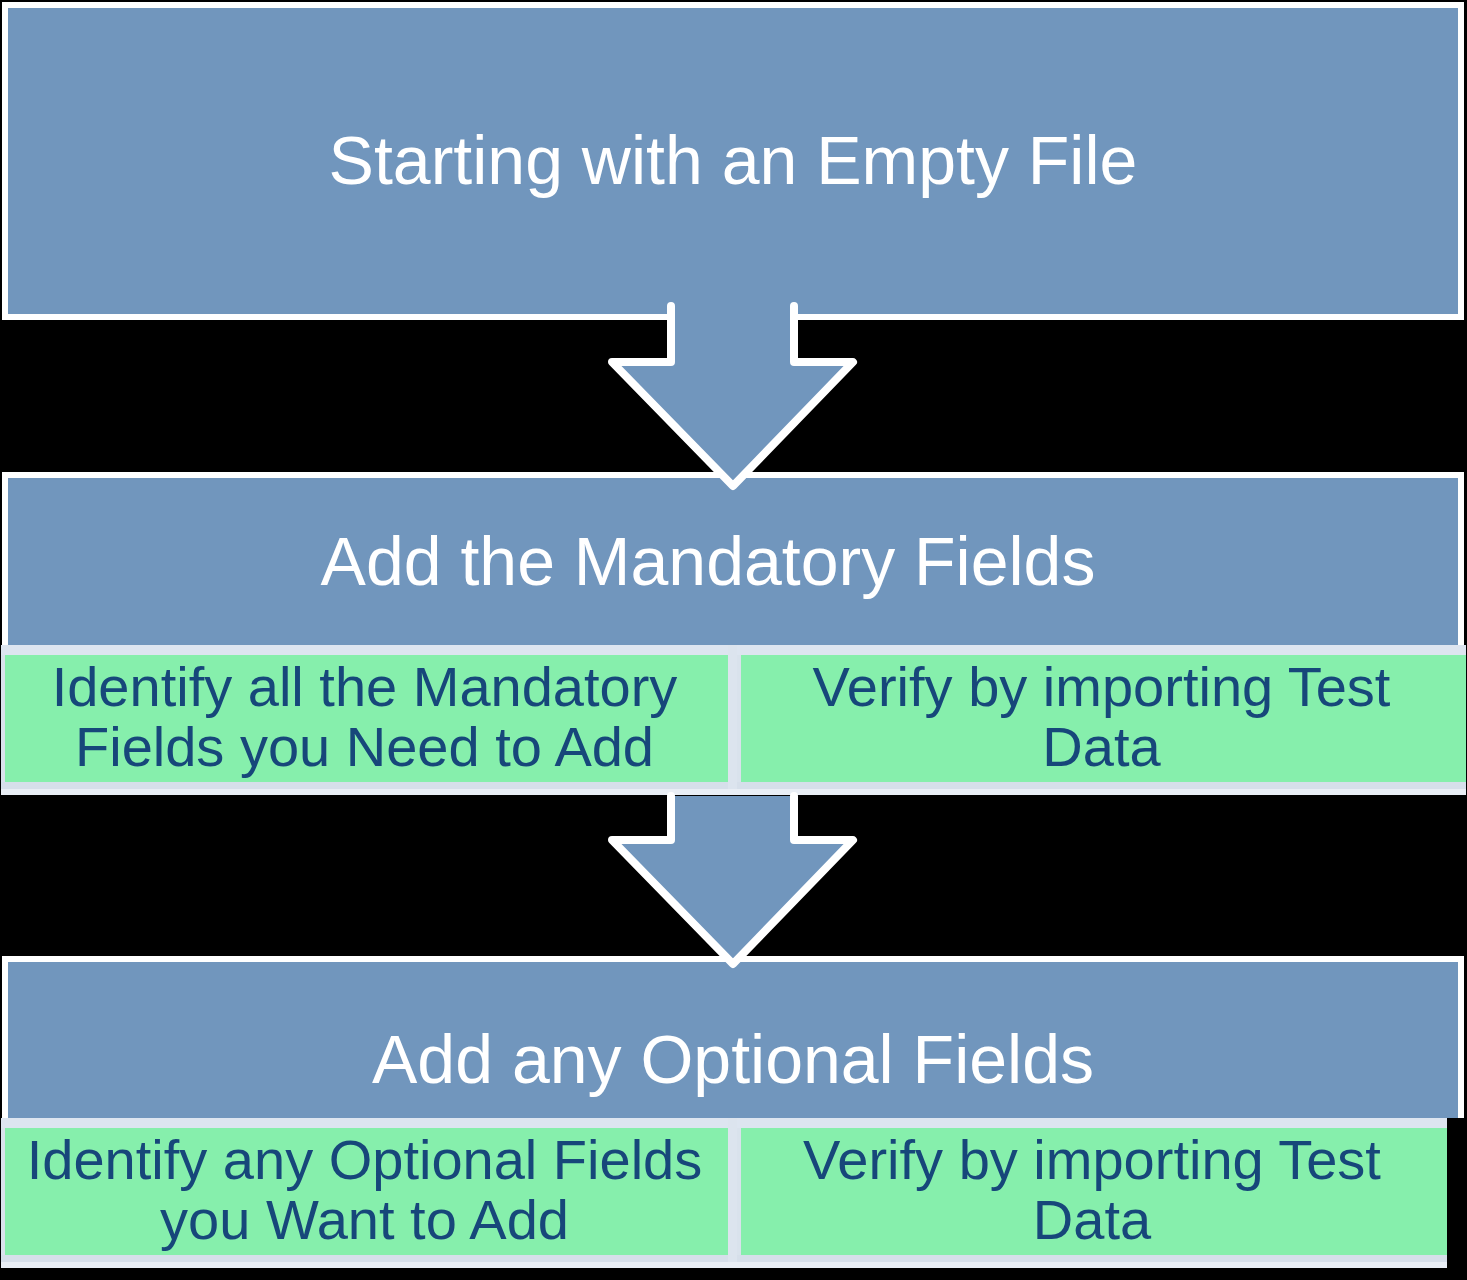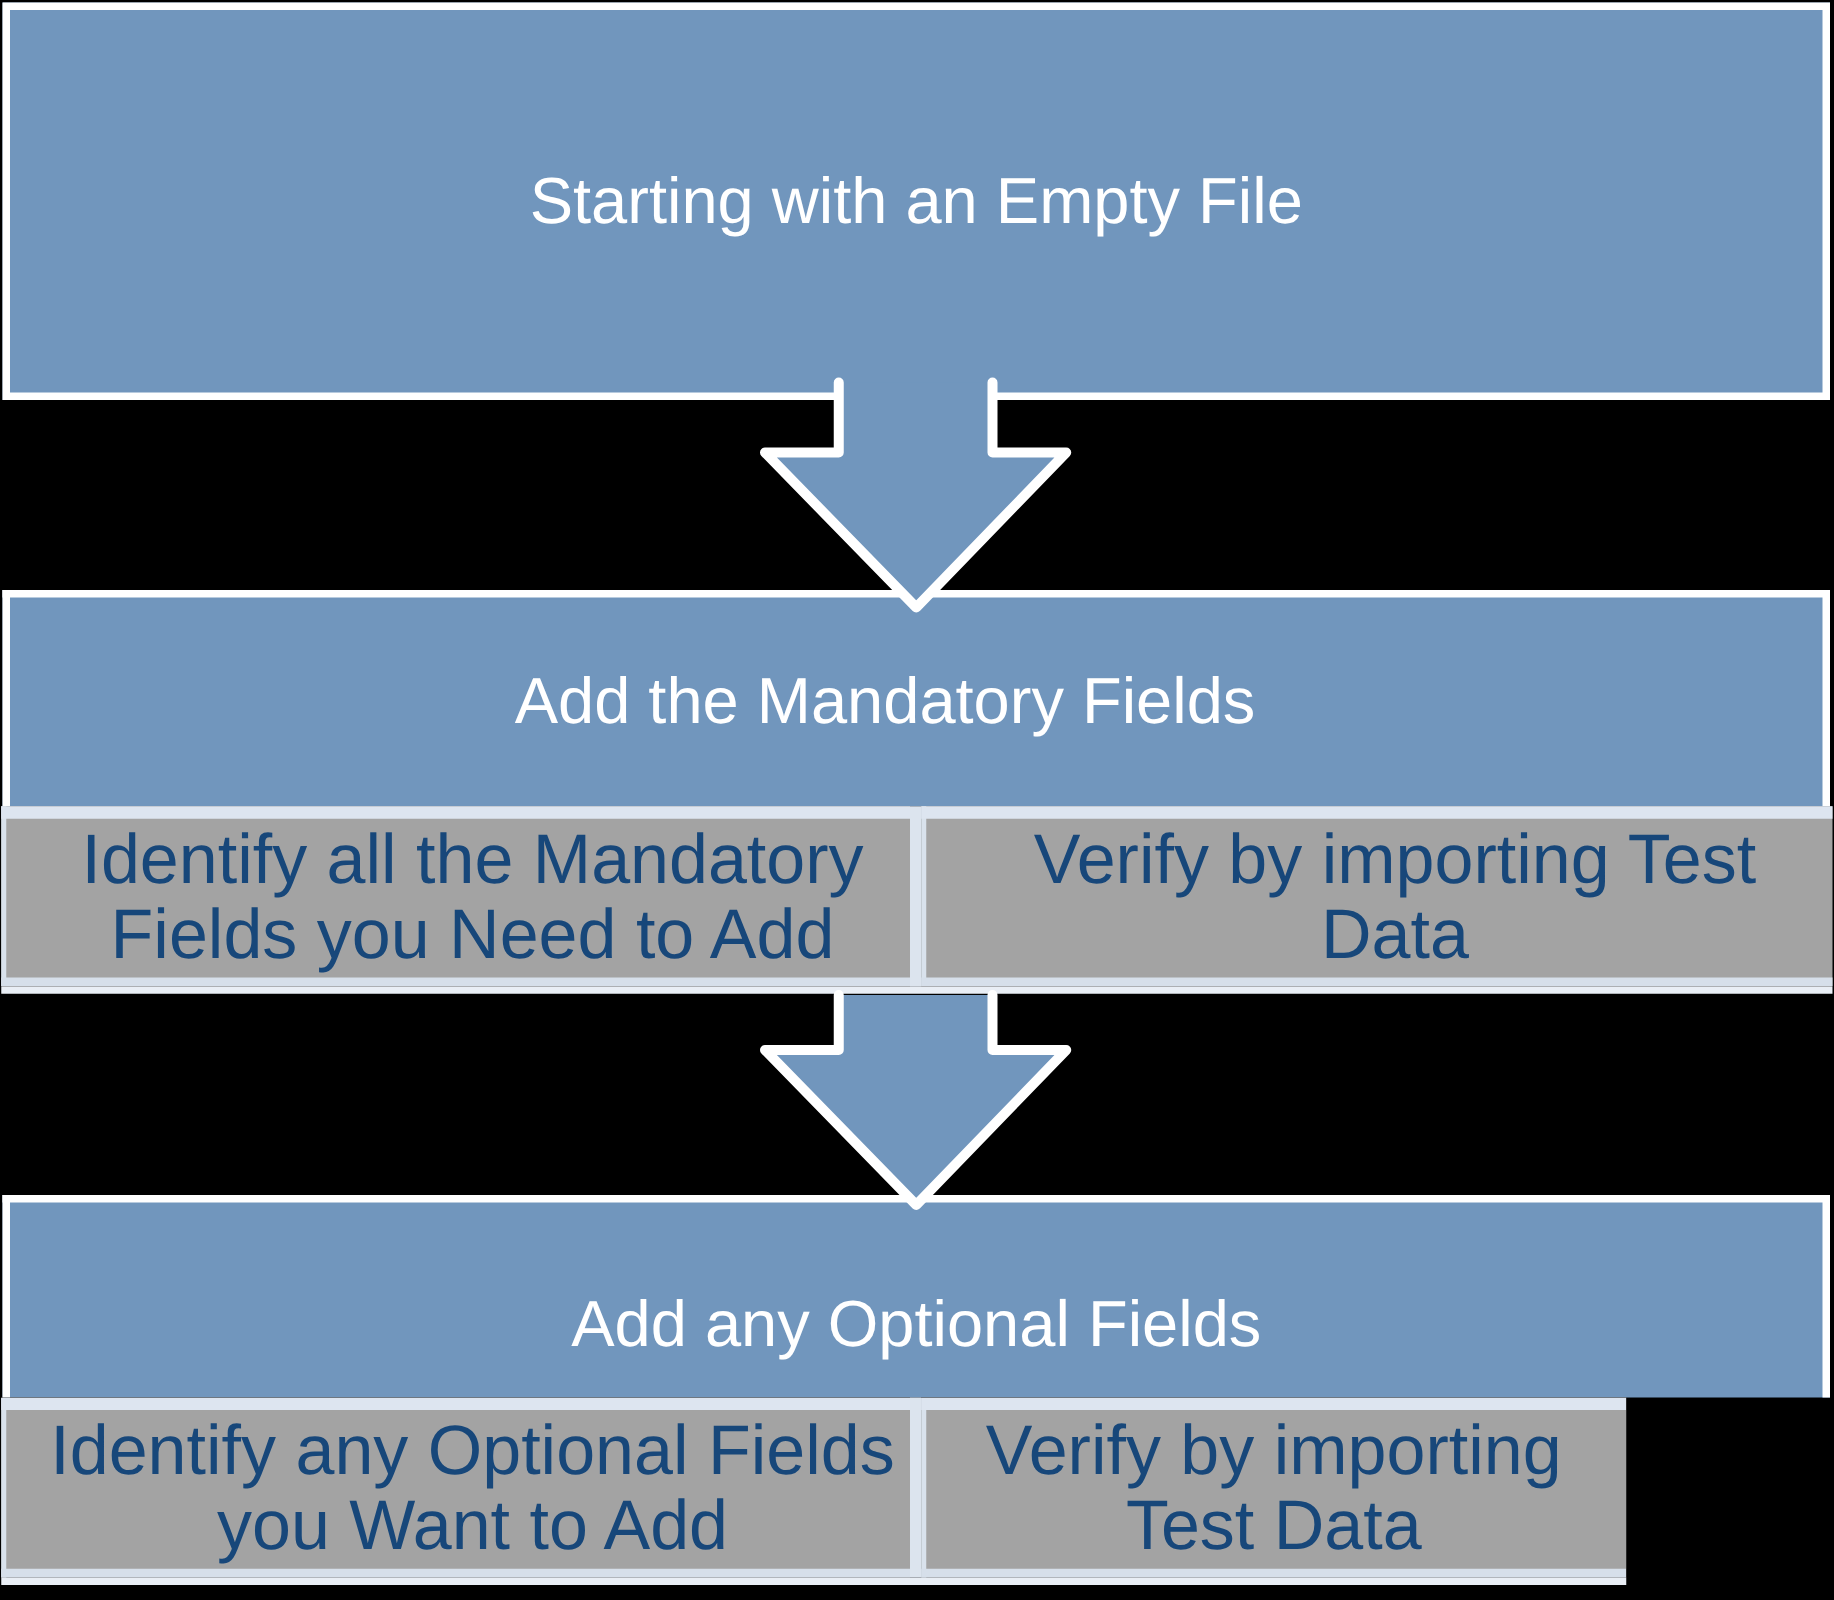--- a/index.html
+++ b/index.html
@@ -14,35 +14,35 @@
     position:absolute;
     background:#7196BD;
     border:6px solid #ffffff;
     box-sizing:border-box;
   }
   .hdr-box.no-bottom{border-bottom:none;}
   .hdr-text{
     position:absolute;
     display:flex;align-items:center;justify-content:center;
     color:#ffffff;
-    font-size:52px;
+    font-size:68px;
     line-height:1.05;
     text-align:center;
     white-space:nowrap;
   }
   .sub-row{
     position:absolute;
     display:flex;
     box-sizing:border-box;
     border-bottom:6px solid #E9EEF5;
   }
   .sub-box{
-    background:#a3a3a3;
+    background:#86efac;
     box-shadow:inset 0 10px 0 #DDE5F0, inset 0 -7px 0 #D6DFEA, inset 4px 0 0 #D9E2EC;
-    display:flex;align-items:center;justify-content:flex-end;
+    display:flex;align-items:center;justify-content:center;
     box-sizing:border-box;
   }
   .sub-box.left{width:727px;}
   .sub-box.right{flex:1;}
   .sub-divider{width:9px;background:#DCE4EE;}
   .sub-text{
     color:#17477A;
     font-size:56px;
     line-height:60px;
     text-align:center;
@@ -74,21 +74,21 @@
       <div class="sub-text">Identify all the Mandatory Fields you Need to Add</div>
     </div>
     <div class="sub-divider"></div>
     <div class="sub-box right">
       <div class="sub-text">Verify by importing Test Data</div>
     </div>
   </div>
 
   <div class="hdr-box no-bottom" style="left:2px;top:956px;width:1462px;height:162px;"></div>
 
-  <div class="sub-row" style="left:1px;top:1118px;width:1300px;height:150px;">
+  <div class="sub-row" style="left:1px;top:1118px;width:1446px;height:150px;">
     <div class="sub-box left">
       <div class="sub-text">Identify any Optional Fields you Want to Add</div>
     </div>
     <div class="sub-divider"></div>
     <div class="sub-box right">
       <div class="sub-text">Verify by importing Test Data</div>
     </div>
   </div>
 
   <svg id="arrow-layer" width="1467" height="1280" viewBox="0 0 1467 1280">

